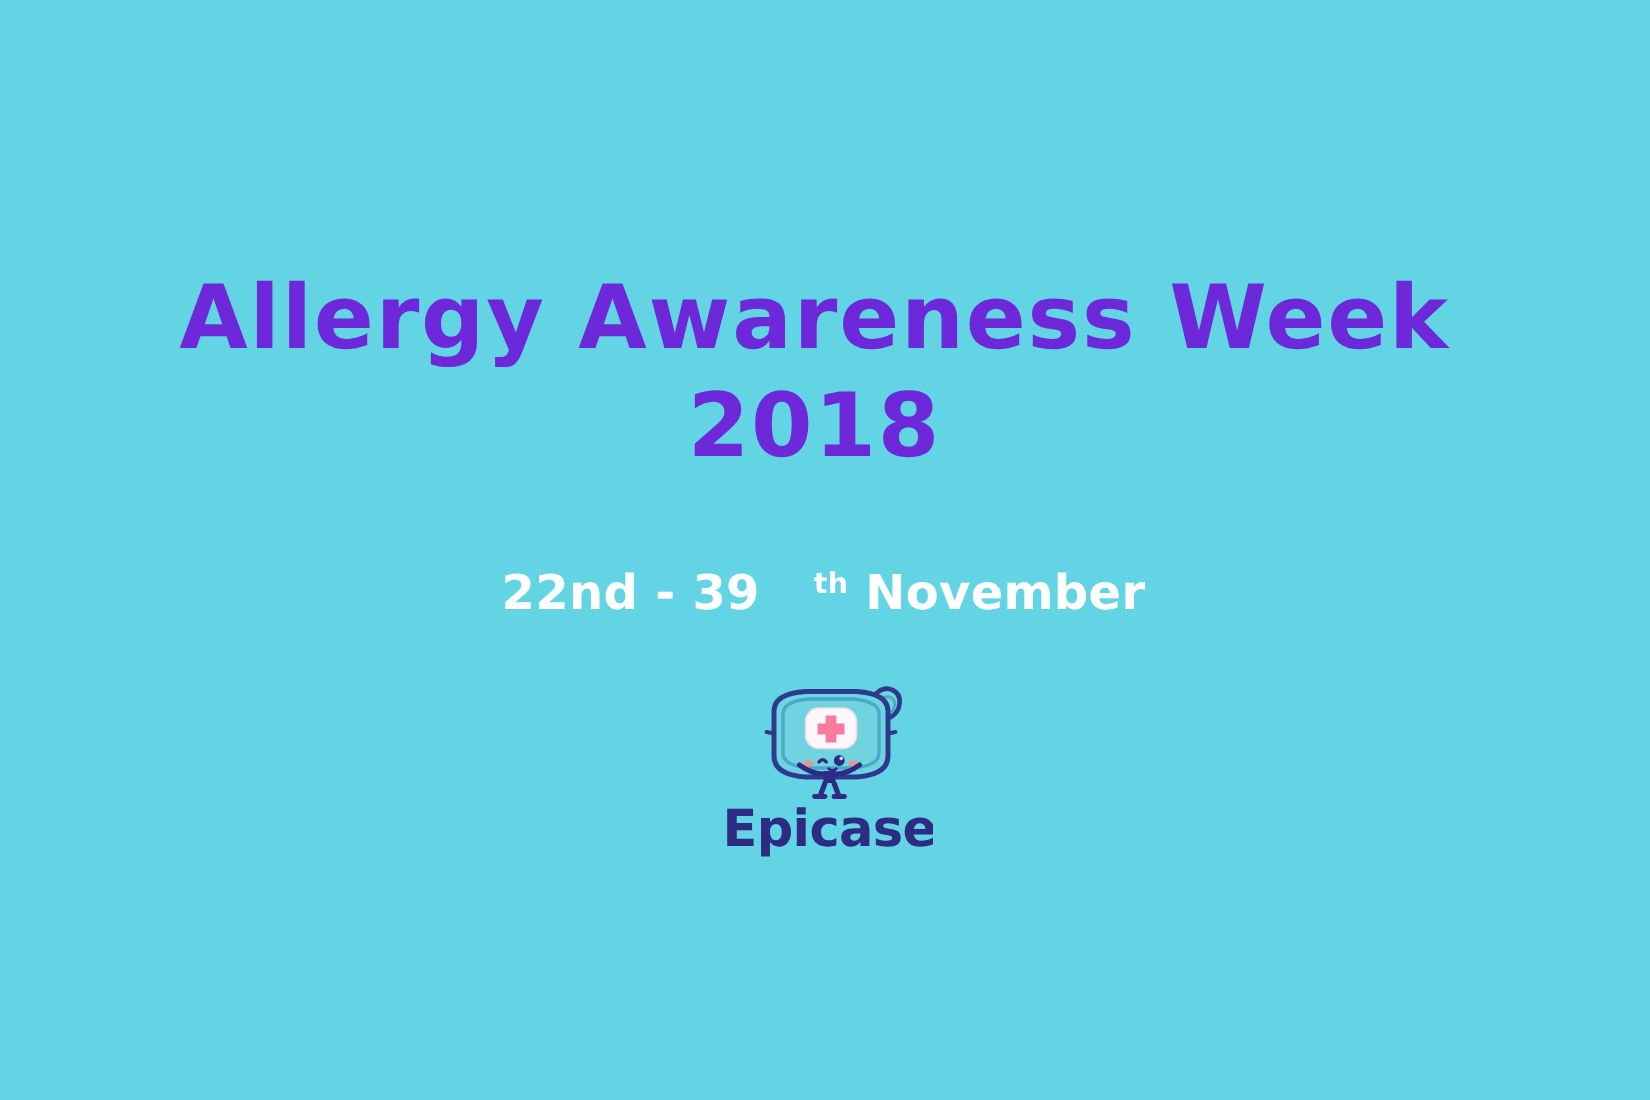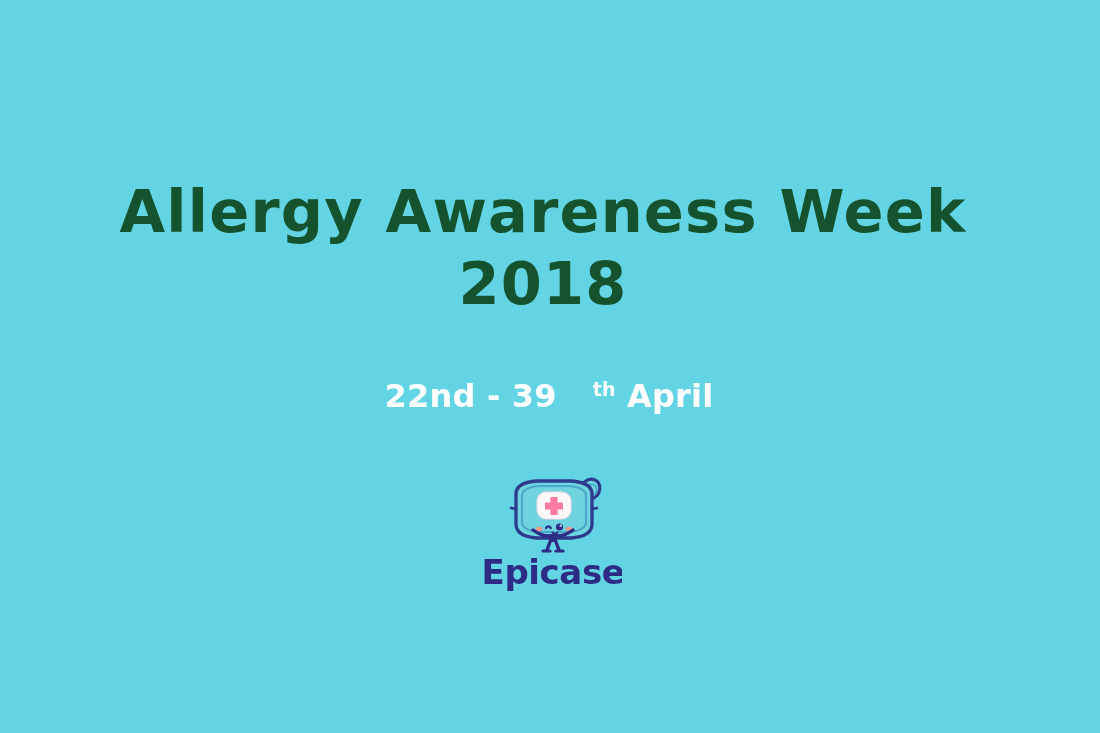--- a/index.html
+++ b/index.html
@@ -25,21 +25,21 @@
   
   #title-block {
     position: absolute;
     left: 0;
     top: 176px;
     width: 1086px;           
     text-align: center;
   }
   .title-line {
     display: block;
-    color: #14532d;
+    color: #6d28d9;
     font-family: "DejaVu Sans", sans-serif;
     font-size: 59px;
     font-weight: 700;
     line-height: 72px;
     letter-spacing: 1.2px;
     white-space: nowrap;
   }
 
   
   #date-block {
@@ -62,21 +62,21 @@
     font-size: 19px;
     vertical-align: 11px;
     font-weight: 700;
     margin-left: 36px;
   }
 
   
   #logo-block {
     position: absolute;
     left: 470px;
-    top: 472px;
+    top: 452px;
     width: 165px;
     text-align: center;
   }
   #logo-mark {
     display: block;
     margin: 0 auto;
   }
   #logo-wordmark {
     display: block;
     margin: -2px auto 0;
@@ -86,21 +86,21 @@
 <body>
 
 <div id="poster">
 
   <div id="title-block">
     <span class="title-line">Allergy Awareness Week</span>
     <span class="title-line">2018</span>
   </div>
 
   <div id="date-block">
-    <span id="date-text"><span>22nd</span><span>&nbsp;</span><span>-</span><span>&nbsp;</span><span>39</span><span class="sup">th</span><span>&nbsp;</span><span>April</span></span>
+    <span id="date-text"><span>22nd</span><span>&nbsp;</span><span>-</span><span>&nbsp;</span><span>39</span><span class="sup">th</span><span>&nbsp;</span><span>November</span></span>
   </div>
 
   <div id="logo-block">
 
     <svg id="logo-mark" width="112" height="82" viewBox="0 0 112 82">
 
       <g>
         <path d="M81 23 C83 10 92 5 98 8 C105 11 104 22 97 26 C92 29 86 28 83 25" fill="#6fd3e0" stroke="#2e3a8c" stroke-width="3.1" stroke-linecap="round" stroke-linejoin="round"></path>
         <path d="M85 25 C87 15 93 11 97 13 C101 15 100 22 95 24" fill="none" stroke="#4aa9c8" stroke-width="1.8" stroke-linecap="round"></path>
         <path d="M80 29 L86 30 L84 35 Z" fill="#2e3a8c"></path>

